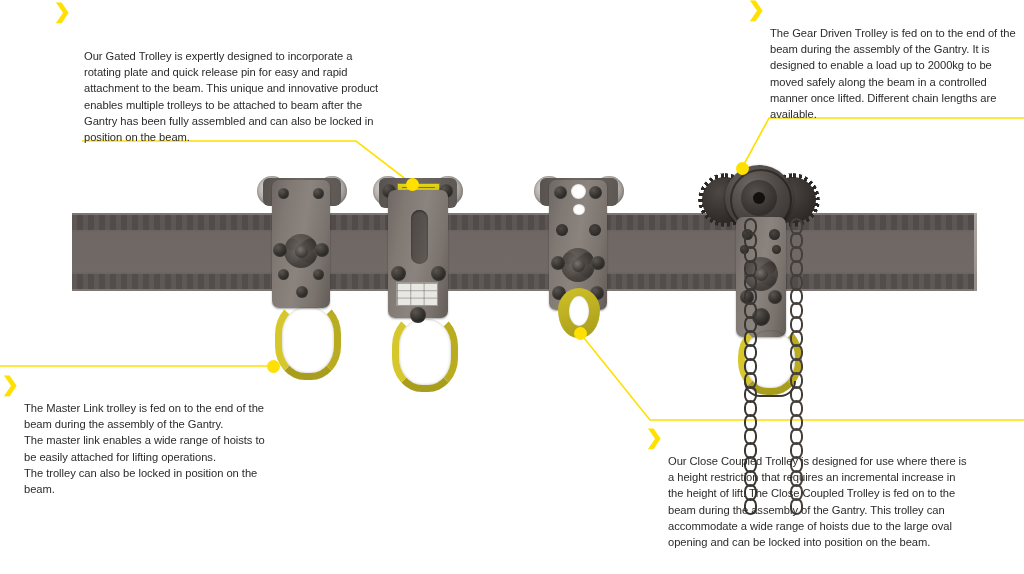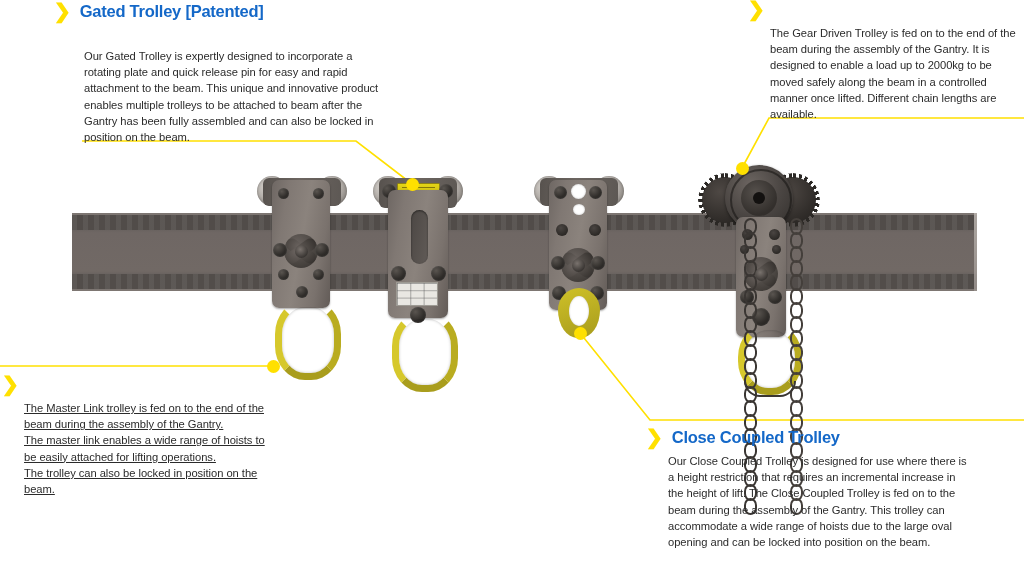--- a/index.html
+++ b/index.html
@@ -38,21 +38,21 @@
   }
   .body p{margin:0;}
 
   #callout-gated{left:54px;top:2px;width:330px;}
   #callout-gated .body{padding-left:30px;width:300px;margin-top:28px;}
 
   #callout-gear{left:748px;top:0px;width:276px;}
   #callout-gear .body{padding-left:22px;width:254px;}
 
   #callout-master{left:2px;top:375px;width:270px;}
-  #callout-master .body{padding-left:22px;width:248px;text-decoration:underline;}
+  #callout-master .body{padding-left:22px;width:248px;}
 
   #callout-close{left:646px;top:428px;width:330px;}
   #callout-close .body{padding-left:22px;width:300px;}
 
   
   #leaders{position:absolute;left:0;top:0;width:1024px;height:574px;pointer-events:none;}
 
   
   #beam{
     position:absolute;left:72px;top:213px;width:905px;height:78px;
@@ -398,21 +398,20 @@
   </div>
 
   <div class="dot" style="left:267px;top:360px;"></div>
   <div class="dot" style="left:406px;top:178px;"></div>
   <div class="dot" style="left:574px;top:327px;"></div>
   <div class="dot" style="left:736px;top:162px;"></div>
 
   <div class="callout" id="callout-gated">
     <div class="callout-head">
       <span class="chev">❯</span>
-      <span class="title">Gated Trolley [Patented]</span>
     </div>
     <div class="body">
       <p>Our Gated Trolley is expertly designed to incorporate a rotating plate and quick release pin for easy and rapid attachment to the beam. This unique and innovative product enables multiple trolleys to be attached to beam after the Gantry has been fully assembled and can also be locked in position on the beam.</p>
     </div>
   </div>
 
   <div class="callout" id="callout-gear">
     <div class="callout-head">
       <span class="chev">❯</span>
     </div>
@@ -428,20 +427,19 @@
     <div class="body">
       <p style="white-space:pre-line;">The Master Link trolley is fed on to the end of the beam during the assembly of the Gantry.
 The master link enables a wide range of hoists to be easily attached for lifting operations.
 The trolley can also be locked in position on the beam.</p>
     </div>
   </div>
 
   <div class="callout" id="callout-close">
     <div class="callout-head">
       <span class="chev">❯</span>
-      <span class="title">Close Coupled Trolley</span>
     </div>
     <div class="body">
       <p>Our Close Coupled Trolley is designed for use where there is a height restriction that requires an incremental increase in the height of lift. The Close Coupled Trolley is fed on to the beam during the assembly of the Gantry. This trolley can accommodate a wide range of hoists due to the large oval opening and can be locked into position on the beam.</p>
     </div>
   </div>
 
 </div>
 
 </body></html>

